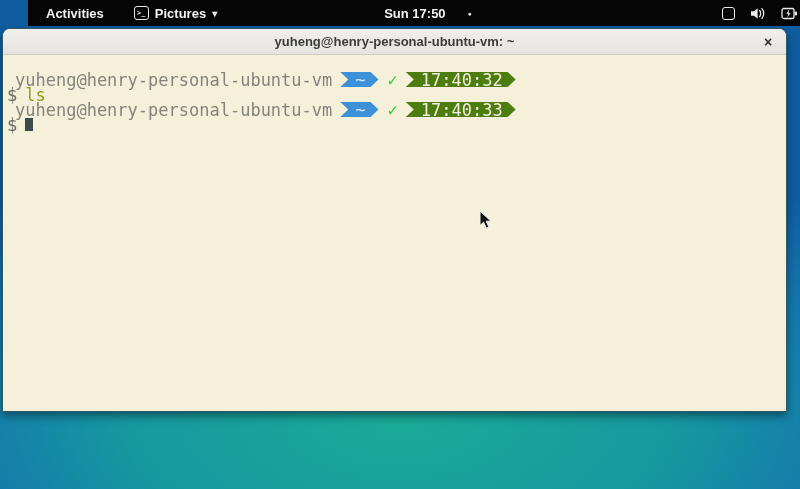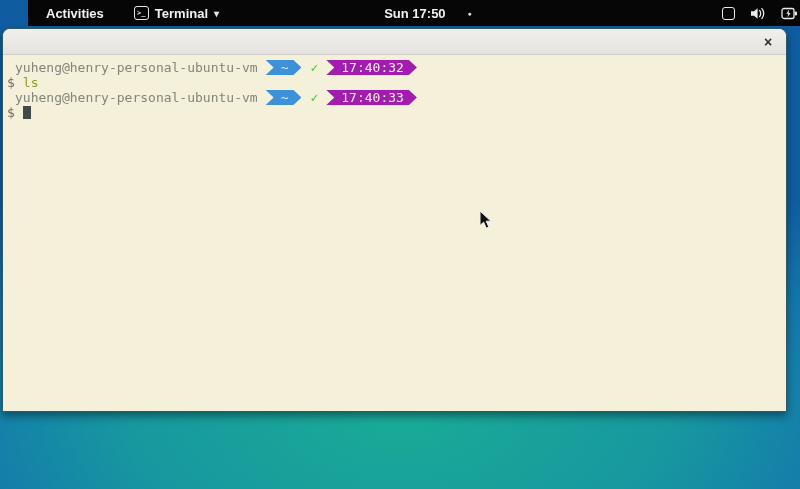--- a/index.html
+++ b/index.html
@@ -49,52 +49,52 @@
   .title { font-size:13px; font-weight:700; color:#3c3c3c; }
   .close-btn {
     position:absolute; right:9px; top:4px; width:18px; height:18px;
     display:flex; align-items:center; justify-content:center;
     font-size:14px; font-weight:700; color:#2e2e2e; cursor:pointer;
   }
 
   
   .term {
     position:absolute; top:27px; left:0; right:0; bottom:0;
-    background:#f4f0da; padding-top:4px;
-    font-family:"DejaVu Sans Mono", monospace; font-size:13px; color:#4d4d45;
+    background:#f4f0da; padding-top:16px;
+    font-family:"DejaVu Sans Mono", monospace; font-size:17px; color:#4d4d45;
     cursor:text;
     border-radius:26px;
   }
   .trow { height:15px; display:flex; align-items:center; padding-left:4px; white-space:pre; }
   .prompt-row { padding-left:12px; }
   .user-host { color:#84847b; }
   .pl-banner {
     display:inline-flex; align-items:center; height:15px;
     padding:0 13px 0 15px;
     clip-path:polygon(0 0, calc(100% - 8px) 0, 100% 50%, calc(100% - 8px) 100%, 0 100%, 8px 50%);
   }
   .pl-blue { background:#3d91d9; color:#cfe8ff; margin-left:8px; }
-  .pl-dark { background:#a21caf; color:#f2eedc; margin-left:2px; }
+  .pl-dark { background:#4d7c0f; color:#f2eedc; margin-left:2px; }
   .check { color:#2ed32e; font-weight:700; margin:0 6px 0 9px; }
   .dollar { color:#6e6e66; }
   .cmd { color:#8f9e1b; margin-left:8px; }
   .listing-row { display:flex; gap:15px; color:#2f9ea6; }
   .cursor-block { width:8px; height:13px; background:#3f4b49; margin-left:8px; }
 
   
   .pointer { position:absolute; left:479px; top:210px; z-index:50; pointer-events:none; }
 </style>
 </head>
 <body>
 
 <div class="topbar">
   <div class="activities">Activities</div>
   <div class="appmenu">
     <span class="term-glyph">&gt;_</span>
-    <span>Terminal</span>
+    <span>Pictures</span>
     <span class="chev">▾</span>
   </div>
   <div class="clock-wrap">
     <span>Sun 17:50</span>
     <span class="clock-dot">●</span>
   </div>
   <div class="tray">
     <span class="sq-icon"></span>
     <span>
       <svg width="16" height="13" viewBox="0 0 16 13">
@@ -109,20 +109,21 @@
         <rect x="13.8" y="4.5" width="2.2" height="4" rx="1" fill="#ececec"></rect>
         <path d="M8.2 2.6 5.3 6.7h2L6.3 10.4 9.6 6h-2z" fill="#ececec"></path>
       </svg>
     </span>
     <span class="chev">▾</span>
   </div>
 </div>
 
 <div class="window">
   <div class="titlebar">
+    <span class="title">yuheng@henry-personal-ubuntu-vm: ~</span>
     <span class="close-btn">×</span>
   </div>
 
   <div class="term">
 
     <div class="trow prompt-row">
       <span class="user-host">yuheng@henry-personal-ubuntu-vm</span>
       <span class="pl-banner pl-blue">~</span>
       <span class="check">✓</span>
       <span class="pl-banner pl-dark">17:40:32</span>

